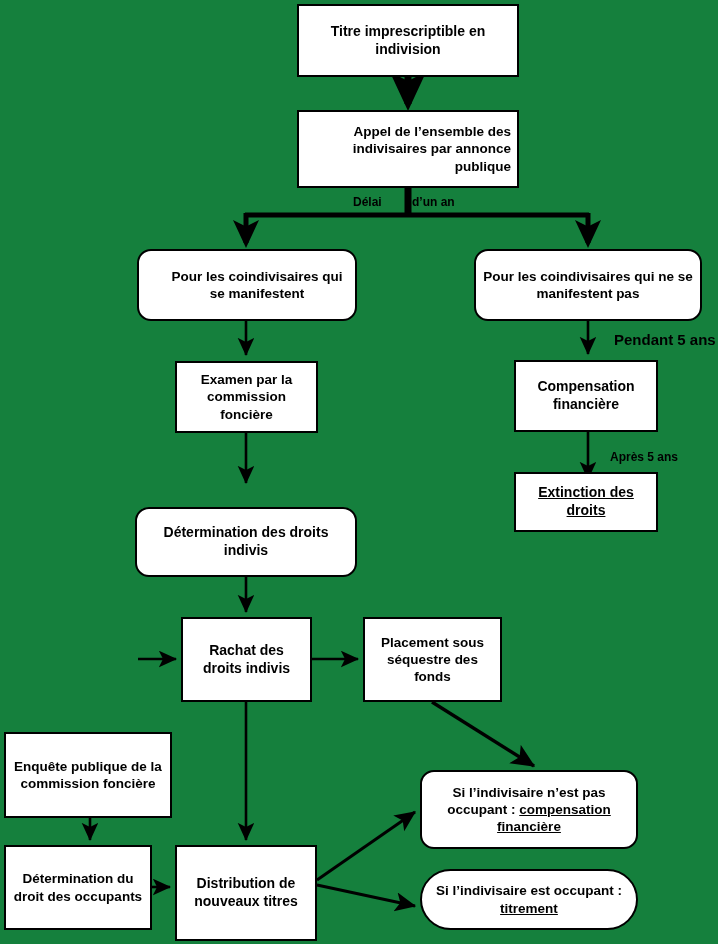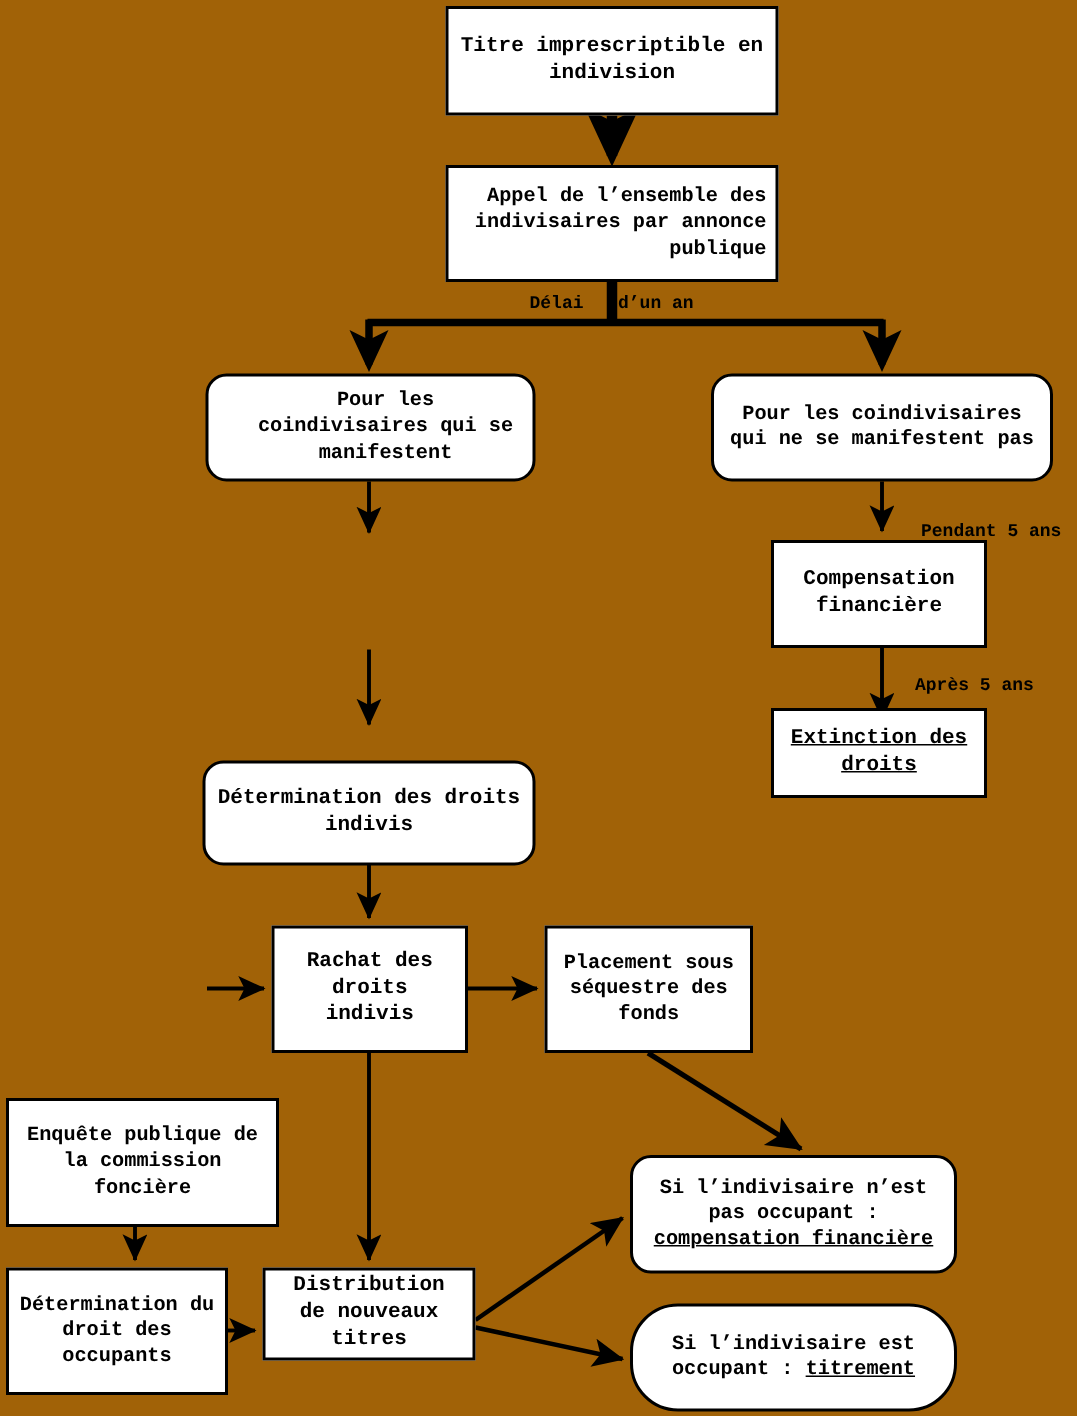--- a/index.html
+++ b/index.html
@@ -4,22 +4,22 @@
 <style>
   html, body {
     margin: 0;
     padding: 0;
     background: #ffffff;
   }
   #canvas {
     position: relative;
     width: 718px;
     height: 944px;
-    background: #a16207;
-    font-family: Liberation Mono, monospace;
+    background: #15803d;
+    font-family: Liberation Sans, sans-serif;
     overflow: hidden;
   }
   svg#edges {
     position: absolute;
     left: 0;
     top: 0;
     width: 718px;
     height: 944px;
     pointer-events: none;
   }
@@ -110,20 +110,23 @@
   </div>
 
   <div class="node rounded" style="left:137px; top:249px; width:220px; height:72px; font-size:13.5px;padding-left:20px;">
     <span class="txt">Pour les coindivisaires qui se manifestent</span>
   </div>
 
   <div class="node rounded" style="left:474px; top:249px; width:228px; height:72px; font-size:13.5px;">
     <span class="txt">Pour les coindivisaires qui ne se manifestent pas</span>
   </div>
 
+  <div class="node" style="left:175px; top:361px; width:143px; height:72px; font-size:13.5px;">
+    <span class="txt">Examen par la commission foncière</span>
+  </div>
 
   <div class="node" style="left:514px; top:360px; width:144px; height:72px; font-size:14px;">
     <span class="txt">Compensation financière</span>
   </div>
 
   <div class="node rounded" style="left:135px; top:488px; width:222px; height:70px; font-size:14px;margin-top:19px;">
     <span class="txt">Détermination des droits indivis</span>
   </div>
 
   <div class="node" style="left:514px; top:472px; width:144px; height:60px; font-size:14px;">
@@ -132,41 +135,41 @@
 
 
   <div class="node" style="left:363px; top:617px; width:139px; height:85px; font-size:13.5px;">
     <span class="txt">Placement sous séquestre des fonds</span>
   </div>
 
   <div class="node" style="left:181px; top:617px; width:131px; height:85px; font-size:14px;">
     <span class="txt">Rachat des droits indivis</span>
   </div>
 
-  <div class="node" style="left:4px; top:732px; width:182px; height:86px; font-size:13.5px;">
+  <div class="node" style="left:4px; top:732px; width:168px; height:86px; font-size:13.5px;">
     <span class="txt">Enquête publique de la commission foncière</span>
   </div>
 
   <div class="node" style="left:4px; top:845px; width:148px; height:85px; font-size:13.5px;">
     <span class="txt">Détermination du droit des occupants</span>
   </div>
 
-  <div class="node" style="left:175px; top:845px; width:142px; height:62px; font-size:14px;">
+  <div class="node" style="left:175px; top:845px; width:142px; height:96px; font-size:14px;">
     <span class="txt">Distribution de nouveaux titres</span>
   </div>
 
   <div class="node rounded" style="left:420px; top:770px; width:218px; height:79px; font-size:13.5px;">
     <span class="txt" id="n15-label">Si l’indivisaire n’est pas occupant : <span class="u">compensation financière</span></span>
   </div>
 
-  <div class="node rounded" style="left:420px; top:869px; width:218px; height:72px; font-size:13.5px;border-radius:32px;">
+  <div class="node rounded" style="left:420px; top:869px; width:218px; height:61px; font-size:13.5px;border-radius:32px;">
     <span class="txt" id="n16-label">Si l’indivisaire est occupant : <span class="u">titrement</span></span>
   </div>
 
   <div class="edge-label" style="left:353px; top:195px; font-size:12px;">Délai</div>
 
   <div class="edge-label" style="left:412px; top:195px; font-size:12px;">d’un an</div>
 
-  <div class="edge-label" style="left:614px; top:347px; font-size:12px;">Pendant 5 ans</div>
+  <div class="edge-label" style="left:614px; top:331px; font-size:15px;">Pendant 5 ans</div>
 
   <div class="edge-label" style="left:610px; top:450px; font-size:12px;">Après 5 ans</div>
 
 </div>
 
 </body></html>

